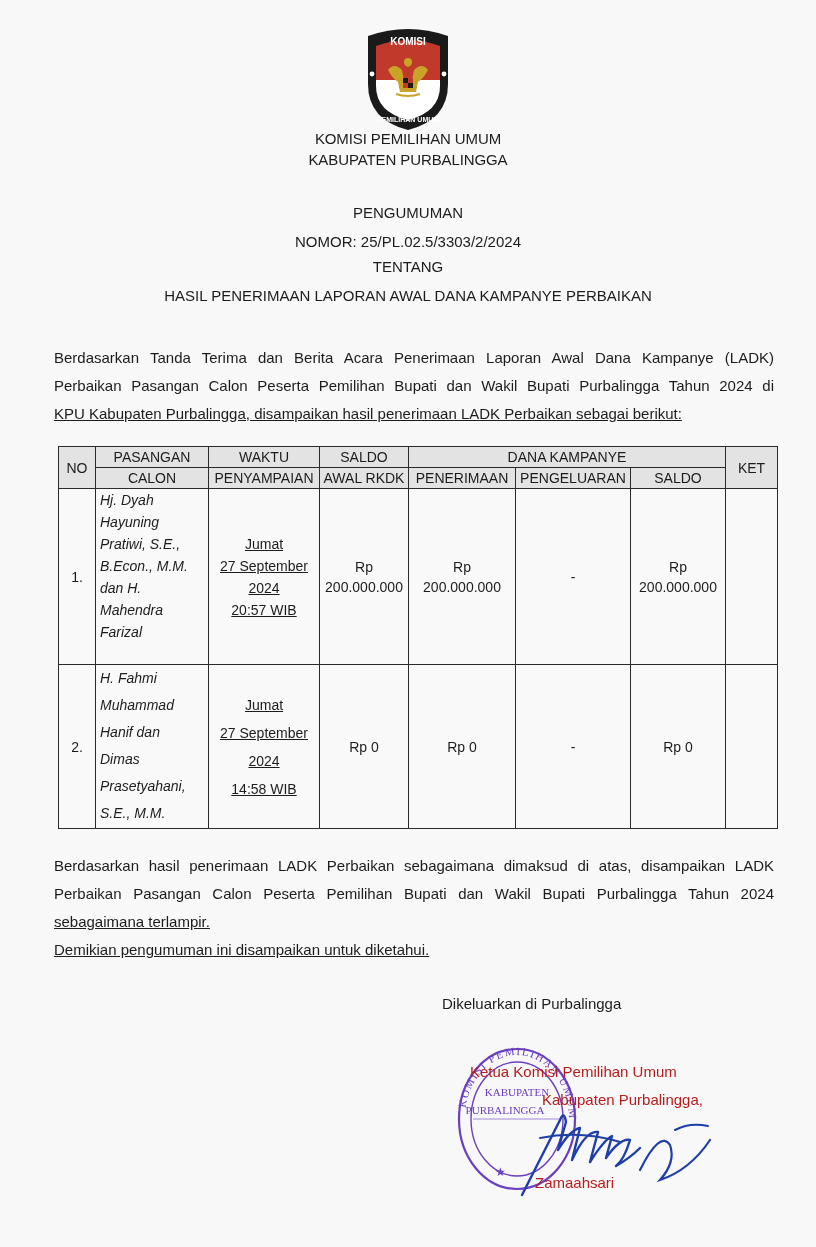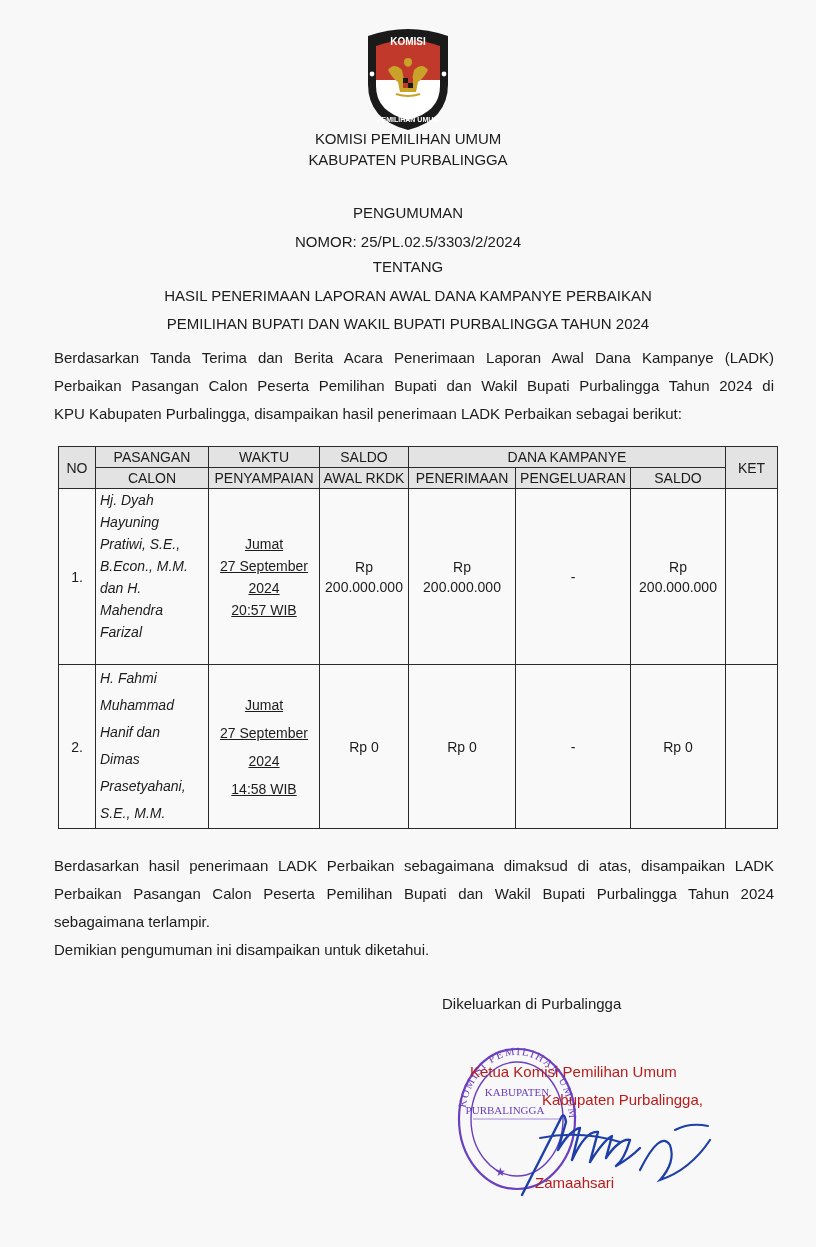--- a/index.html
+++ b/index.html
@@ -66,20 +66,21 @@
     text-align-last: justify;
   }
   .para .line {
     display: block;
     text-align: justify;
     text-align-last: justify;
     white-space: nowrap;
   }
   .para .line.last {
     text-align-last: left;
+    text-decoration: underline;
   }
   .intro { top: 344px; }
 
   
   table.report {
     position: absolute;
     left: 58px;
     top: 446px;
     width: 719px;
     border-collapse: collapse;
@@ -185,21 +186,20 @@
     <text x="50" y="100" text-anchor="middle" font-size="7" font-weight="bold" fill="#ffffff" font-family="Liberation Sans, sans-serif">PEMILIHAN UMUM</text>
   </svg>
 
   <div class="org-header l1">KOMISI PEMILIHAN UMUM</div>
   <div class="org-header l2">KABUPATEN PURBALINGGA</div>
 
   <div class="title-line t1">PENGUMUMAN</div>
   <div class="title-line t2">NOMOR: 25/PL.02.5/3303/2/2024</div>
   <div class="title-line t3">TENTANG</div>
   <div class="title-line t4">HASIL PENERIMAAN LAPORAN AWAL DANA KAMPANYE PERBAIKAN</div>
-  <div class="title-line t5">PEMILIHAN BUPATI DAN WAKIL BUPATI PURBALINGGA TAHUN 2024</div>
 
   <div class="para intro">
     <span class="line">Berdasarkan Tanda Terima dan Berita Acara Penerimaan Laporan Awal Dana Kampanye (LADK)</span>
     <span class="line">Perbaikan Pasangan Calon Peserta Pemilihan Bupati dan Wakil Bupati Purbalingga Tahun 2024 di</span>
     <span class="line last">KPU Kabupaten Purbalingga, disampaikan hasil penerimaan LADK Perbaikan sebagai berikut:</span>
   </div>
 
   <table class="report">
     <colgroup>
       <col style="width:37px">

